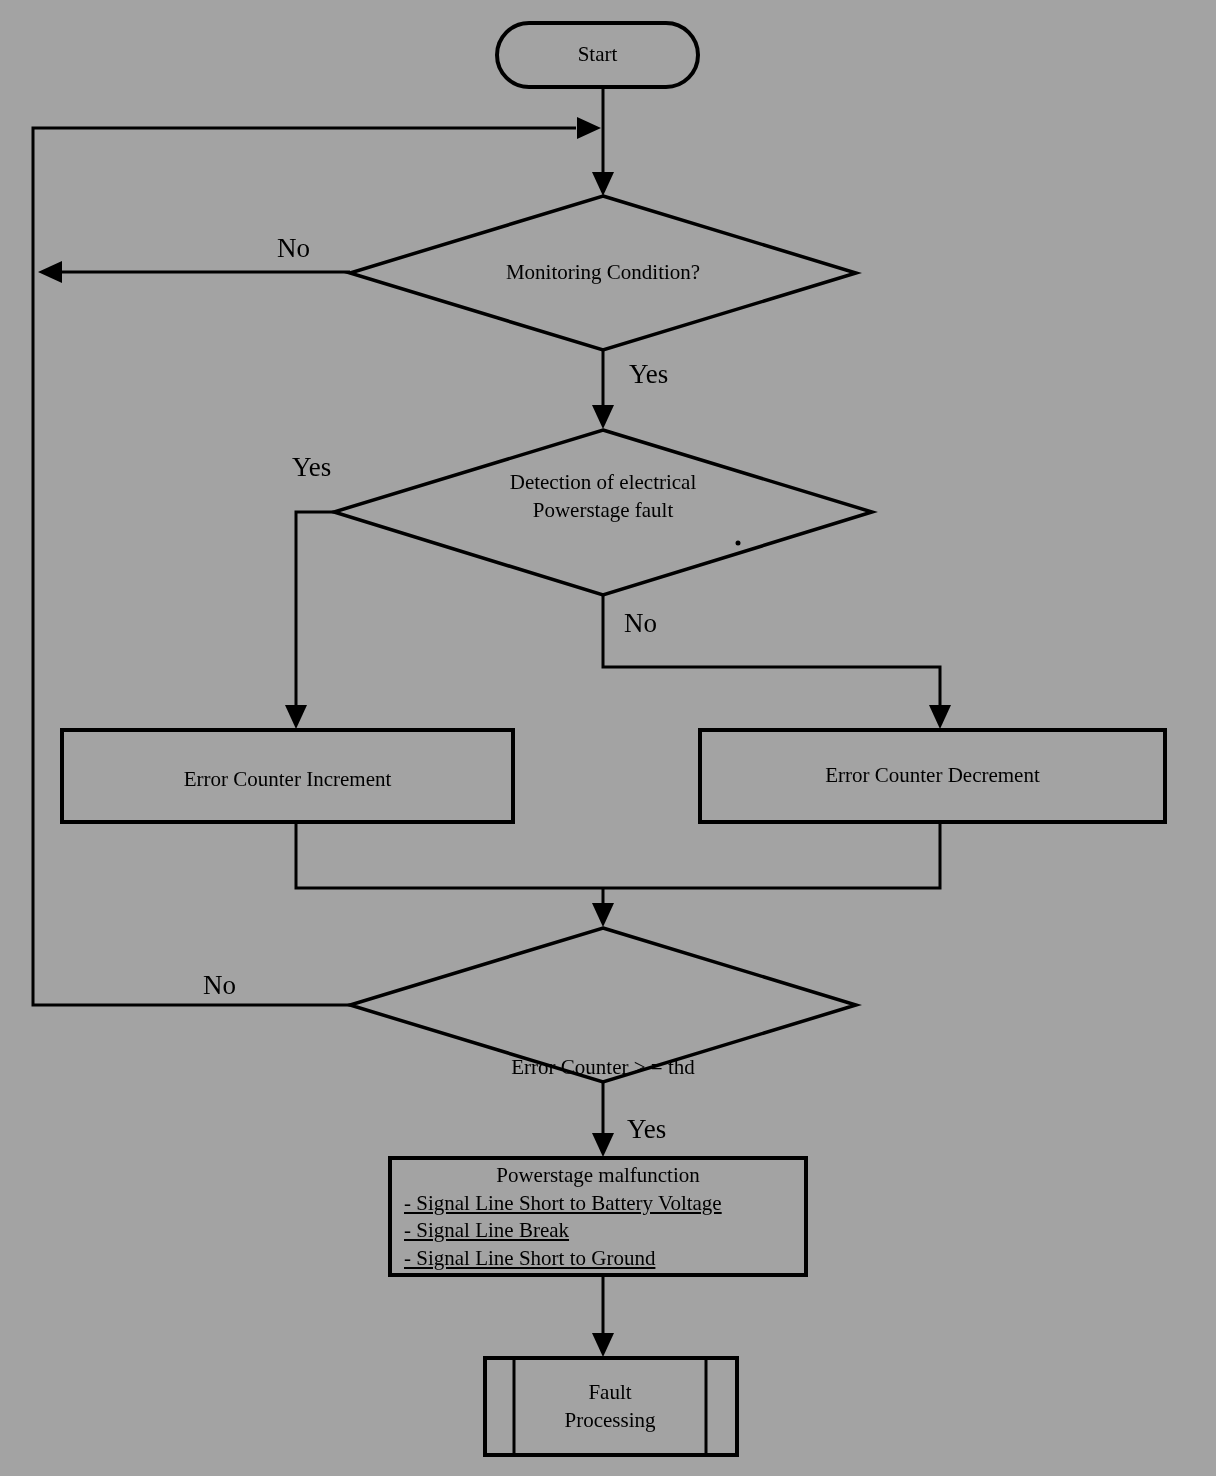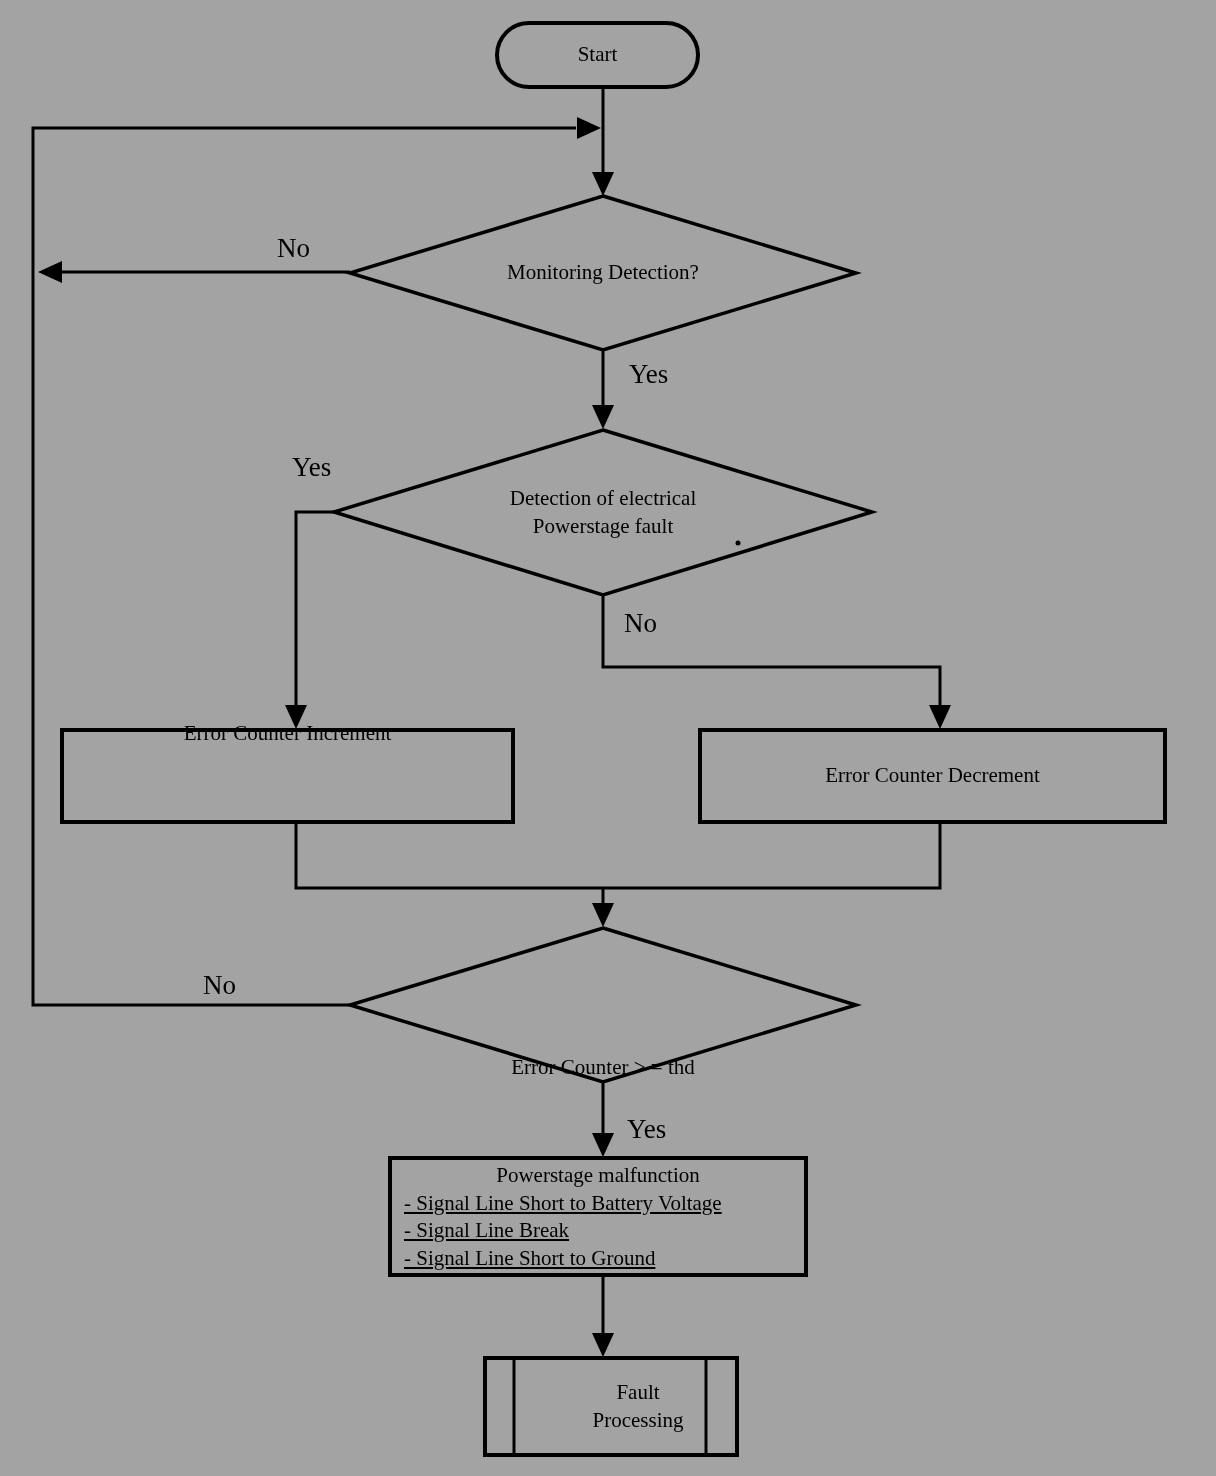--- a/index.html
+++ b/index.html
@@ -119,48 +119,48 @@
         <circle cx="738" cy="543" r="2.5"></circle>
       </g>
     </g>
   </svg>
 
   <div class="node-label" style="left:497px; top:23px; width:201px; height:64px;">
     <div>Start</div>
   </div>
 
   <div class="node-label" style="left:350px; top:196px; width:506px; height:154px;">
-    <div>Monitoring Detection?</div>
+    <div>Monitoring Condition?</div>
   </div>
 
-  <div class="node-label" style="left:334px; top:430px; width:538px; height:165px;">
+  <div class="node-label" style="left:334px; top:414px; width:538px; height:165px;">
     <div>Detection of electrical</div>
     <div>Powerstage fault</div>
   </div>
 
-  <div class="node-label" style="left:62px; top:688px; width:451px; height:92px;">
+  <div class="node-label" style="left:62px; top:734px; width:451px; height:92px;">
     <div>Error Counter Increment</div>
   </div>
 
   <div class="node-label" style="left:700px; top:730px; width:465px; height:92px;">
     <div>Error Counter Decrement</div>
   </div>
 
   <div class="node-label" style="left:350px; top:928px; width:506px; height:154px;justify-content:flex-end;">
     <div>Error Counter &gt; = thd</div>
   </div>
 
   <div class="malf">
     <div class="malf-title">Powerstage malfunction</div>
     <div class="malf-item">- Signal Line Short to Battery Voltage</div>
     <div class="malf-item">- Signal Line Break</div>
     <div class="malf-item">- Signal Line Short to Ground</div>
   </div>
 
-  <div class="node-label" style="left:514px; top:1358px; width:192px; height:97px;padding-left:28px;">
+  <div class="node-label" style="left:514px; top:1358px; width:192px; height:97px;">
     <div>Fault</div>
     <div>Processing</div>
   </div>
 
   <div class="lbl" style="left:277px; top:231px;">No</div>
   <div class="lbl" style="left:629px; top:357px;">Yes</div>
   <div class="lbl" style="left:292px; top:450px;">Yes</div>
   <div class="lbl" style="left:624px; top:606px;">No</div>
   <div class="lbl" style="left:203px; top:968px;">No</div>
   <div class="lbl" style="left:627px; top:1112px;">Yes</div>

